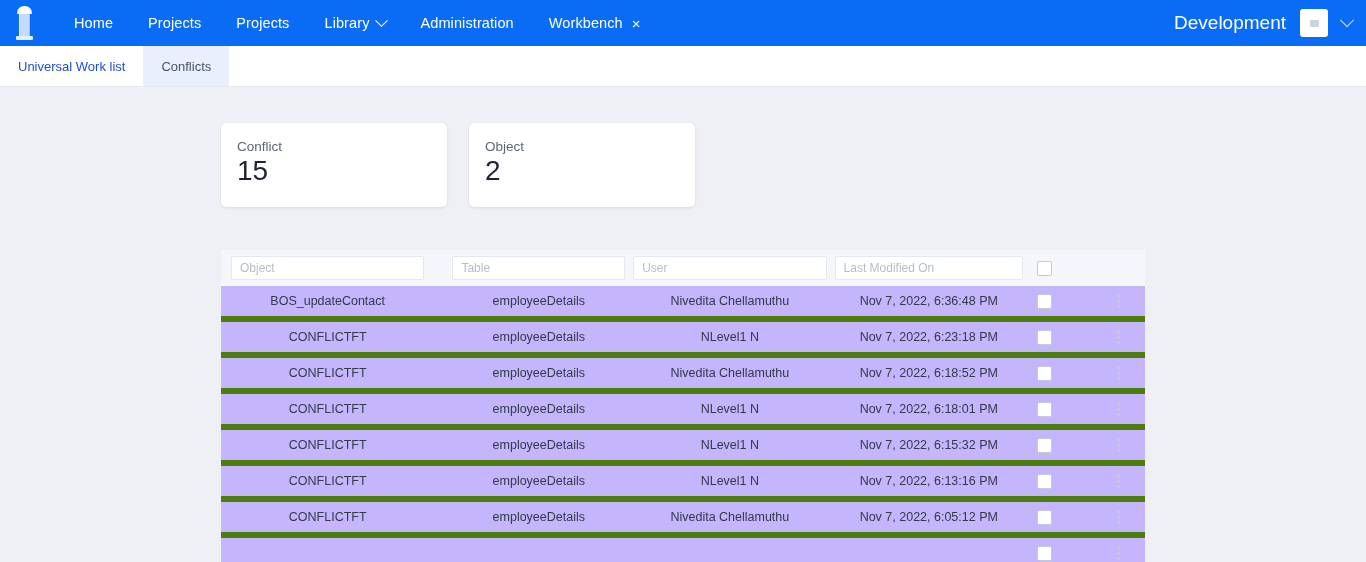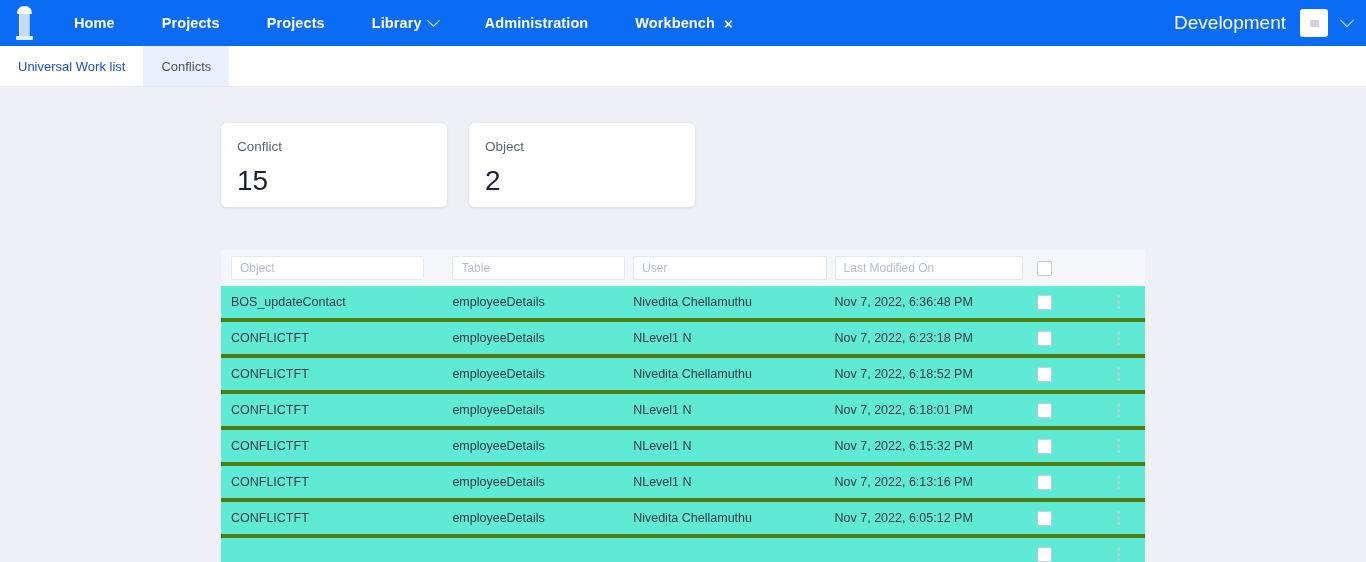--- a/index.html
+++ b/index.html
@@ -56,23 +56,22 @@
     left: 6px;
     top: 33px;
     width: 17px;
     height: 4px;
     background: #e4eefd;
     border-radius: 1px;
   }
   .nav {
     display: flex;
     align-items: center;
-    gap: 15px;
+    gap: 3px;
     flex: 1 1 auto;
-    font-weight: bold;
   }
   .nav-item {
     color: #ffffff;
     font-size: 14.5px;
     padding: 6px 16px;
     cursor: pointer;
     white-space: nowrap;
     display: flex;
     align-items: center;
     gap: 7px;
@@ -167,21 +166,21 @@
     height: 84px;
     background: #ffffff;
     border-radius: 5px;
     box-shadow: 0 1px 3px rgba(30,45,80,0.10), 0 0 1px rgba(30,45,80,0.10);
     padding: 16px 0 0 16px;
     box-sizing: border-box;
   }
   .card-label {
     font-size: 13.5px;
     color: #5d6675;
-    margin-bottom: 10px;
+    margin-bottom: 0;
   }
   .card-value {
     font-size: 28px;
     color: #1d2430;
     line-height: 1.2;
     font-weight: 400;
   }
 
   
   .table-wrap {
@@ -225,24 +224,25 @@
     border: 1.4px solid #c3cbdb;
     border-radius: 2px;
     background: #ffffff;
     box-sizing: border-box;
     cursor: pointer;
   }
   .row {
     display: flex;
     align-items: center;
     height: 36px;
-    border-bottom: 4px solid #4d7c0f;
+    border-bottom: 6px solid #4d7c0f;
     padding-left: 10px;
     box-sizing: border-box;
-    background: #5eead4;
+    background: #c4b5fd;
+    text-align: center;
   }
   .cell {
     font-size: 12.5px;
     color: #333a49;
     white-space: nowrap;
     overflow: hidden;
     text-overflow: ellipsis;
     padding-right: 8px;
     box-sizing: border-box;
   }

